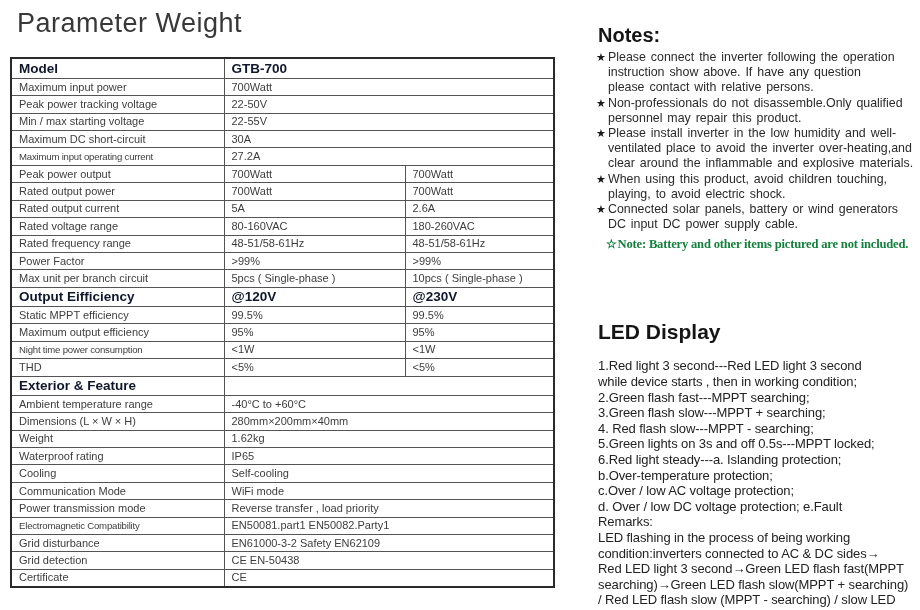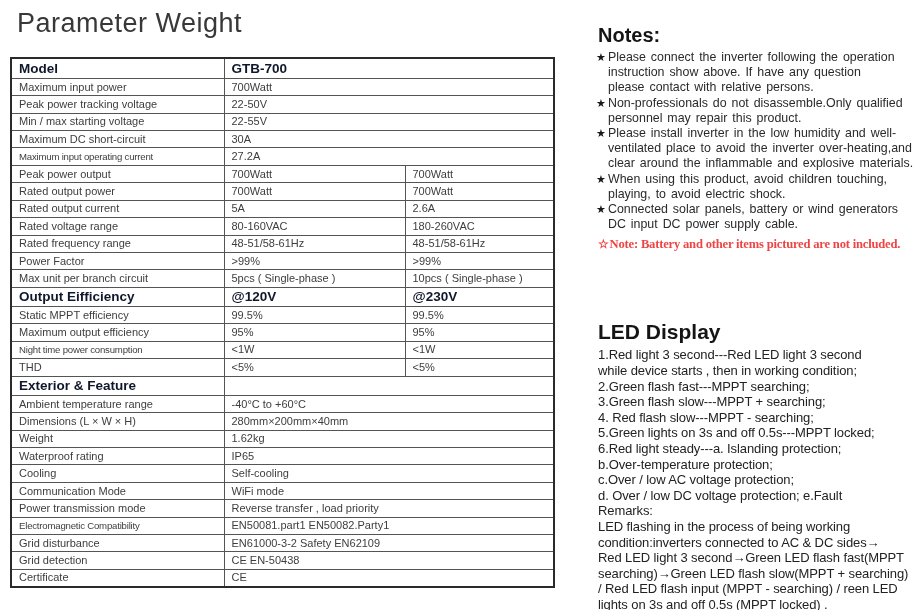--- a/index.html
+++ b/index.html
@@ -41,28 +41,28 @@
     font-size: 12.4px; line-height: 15.2px; color: #2a2a2a;
     white-space: pre-line; word-spacing: 1.5px;
   }
   .note-item .star {
     position: absolute; left: -2px; top: 0;
     font-size: 11px; line-height: 15.2px; color: #1a1a1a;
   }
   .warning-note {
     margin-top: 5px;
     font-family: "Liberation Serif", serif; font-weight: bold;
-    font-size: 12.6px; line-height: 15px; color: #ef4444;
-    white-space: nowrap; letter-spacing: -0.2px;
+    font-size: 12.6px; line-height: 15px; color: #15803d;
+    white-space: nowrap; letter-spacing: -0.2px; margin-left: 8px;
   }
   .warning-note .wstar { font-family: "Liberation Sans", sans-serif; font-size: 12px; margin-right: 1px; }
 
   .led-section { margin-top: 68px; }
   .led-heading {
-    font-size: 21px; font-weight: bold; color: #151515; margin-bottom: 3px;
+    font-size: 21px; font-weight: bold; color: #151515; margin-bottom: 14px;
   }
   .led-line {
     font-size: 13px; line-height: 15.6px; color: #222222;
     white-space: nowrap; letter-spacing: -0.1px;
   }
 </style>
 </head>
 <body>
 
 <div class="page">
@@ -245,19 +245,19 @@
           <div class="led-line">5.Green lights on 3s and off 0.5s---MPPT locked;</div>
           <div class="led-line">6.Red light steady---a. Islanding protection;</div>
           <div class="led-line">b.Over-temperature protection;</div>
           <div class="led-line">c.Over / low AC voltage protection;</div>
           <div class="led-line">d. Over / low DC voltage protection; e.Fault</div>
           <div class="led-line">Remarks:</div>
           <div class="led-line">LED flashing in the process of being working</div>
           <div class="led-line">condition:inverters connected to AC &amp; DC sides→</div>
           <div class="led-line">Red LED light 3 second→Green LED flash fast(MPPT</div>
           <div class="led-line">searching)→Green LED flash slow(MPPT + searching)</div>
-          <div class="led-line">/ Red LED flash input (MPPT - searching) / reen LED</div>
+          <div class="led-line">/ Red LED flash slow (MPPT - searching) / slow LED</div>
           <div class="led-line">lights on 3s and off 0.5s (MPPT locked) .</div>
         </div>
     </div>
 
   </div>
 </div>
 
 </body></html>

